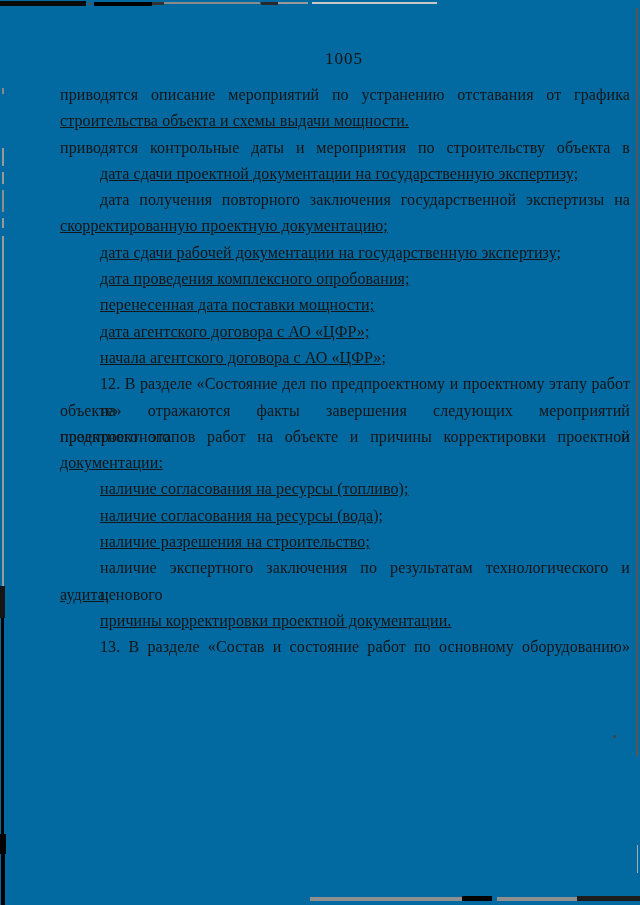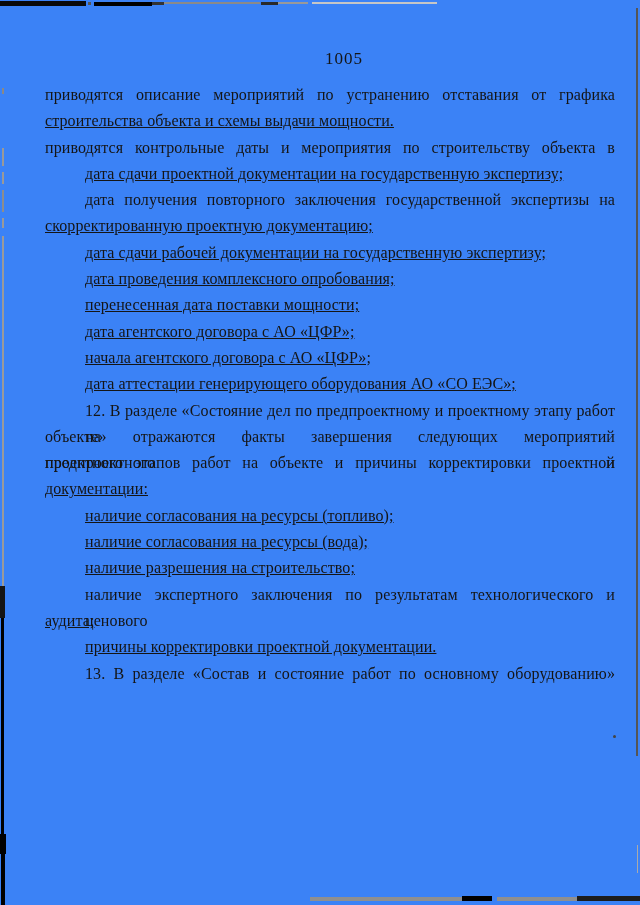--- a/index.html
+++ b/index.html
@@ -4,38 +4,38 @@
 <style>
   html, body {
     margin: 0;
     padding: 0;
     background: #ffffff;
   }
   #page {
     position: relative;
     width: 640px;
     height: 905px;
-    background: #3b82f6;
+    background: #0369a1;
     overflow: hidden;
     font-family: "Liberation Serif", "DejaVu Serif", serif;
     color: #151515;
   }
   #page-number {
     position: absolute;
     top: 49px;
     left: 64px;
     width: 560px;
     text-align: center;
     font-size: 17px;
     letter-spacing: 1px;
   }
   #doc-body {
     position: absolute;
     top: 82px;
-    left: 45px;
+    left: 60px;
     width: 570px;
   }
   .line {
     height: 26.3px;
     line-height: 26.3px;
     font-size: 16px;
     white-space: nowrap;
     letter-spacing: 0.1px;
   }
   .line.wrap { white-space: normal; text-decoration: underline; }
@@ -89,21 +89,20 @@
       <div class="line wrap">строительства объекта и схемы выдачи мощности.</div>
       <div class="line justify">приводятся контрольные даты и мероприятия по строительству объекта в</div>
       <div class="line indent wrap">дата сдачи проектной документации на государственную экспертизу;</div>
       <div class="line indent justify">дата получения повторного заключения государственной экспертизы на</div>
       <div class="line wrap">скорректированную проектную документацию;</div>
       <div class="line indent wrap">дата сдачи рабочей документации на государственную экспертизу;</div>
       <div class="line indent wrap">дата проведения комплексного опробования;</div>
       <div class="line indent wrap">перенесенная дата поставки мощности;</div>
       <div class="line indent wrap">дата агентского договора с АО «ЦФР»;</div>
       <div class="line indent wrap">начала агентского договора с АО «ЦФР»;</div>
-      <div class="line indent wrap">дата аттестации генерирующего оборудования АО «СО ЕЭС»;</div>
       <div class="line indent justify">12. В разделе «Состояние дел по предпроектному и проектному этапу работ на</div>
       <div class="line justify">объекте» отражаются факты завершения следующих мероприятий предпроектного и</div>
       <div class="line justify">проектного этапов работ на объекте и причины корректировки проектной</div>
       <div class="line wrap">документации:</div>
       <div class="line indent wrap">наличие согласования на ресурсы (топливо);</div>
       <div class="line indent wrap">наличие согласования на ресурсы (вода);</div>
       <div class="line indent wrap">наличие разрешения на строительство;</div>
       <div class="line indent justify">наличие экспертного заключения по результатам технологического и ценового</div>
       <div class="line wrap">аудита;</div>
       <div class="line indent wrap">причины корректировки проектной документации.</div>

